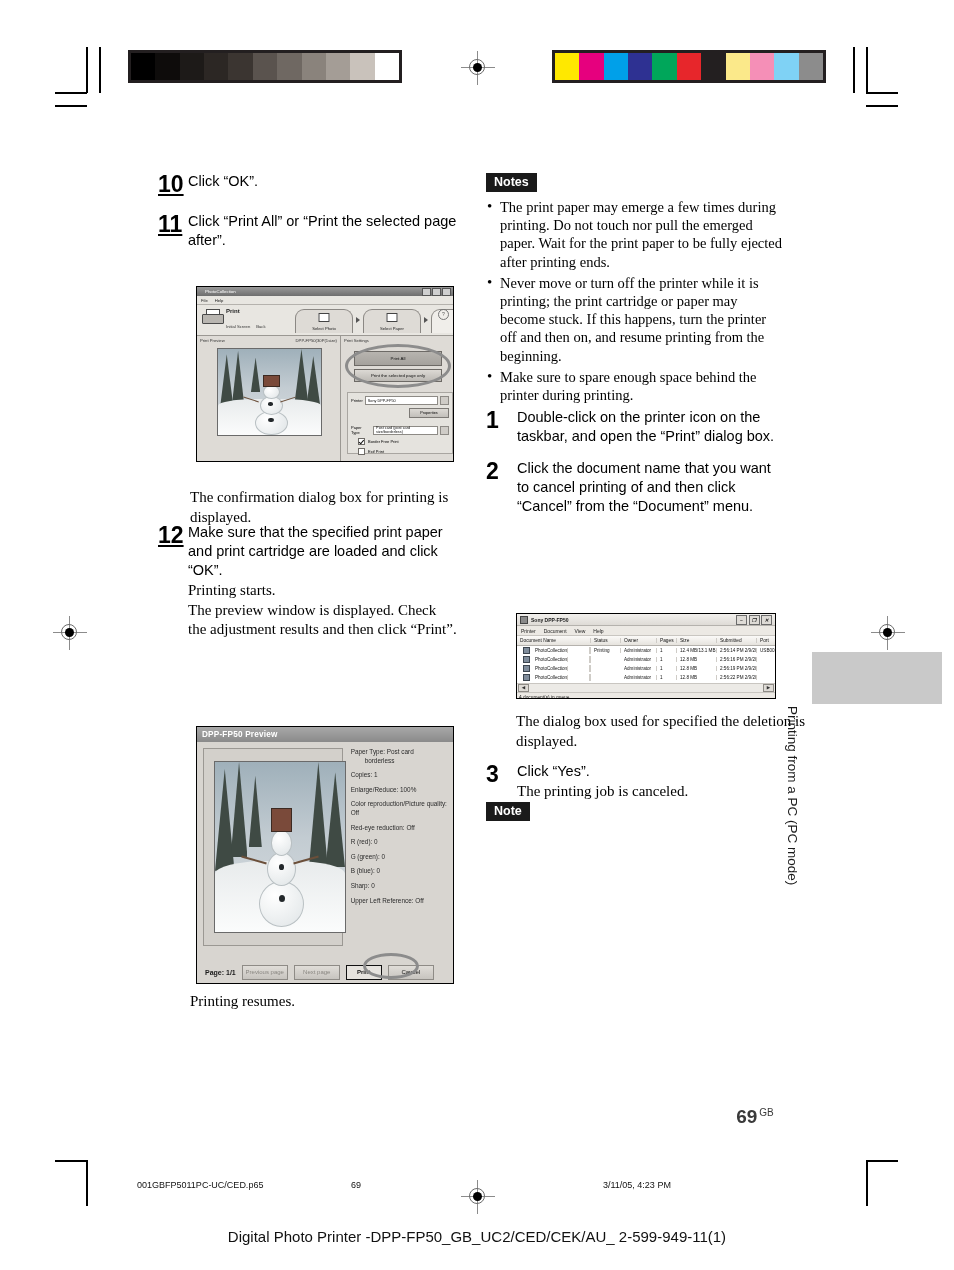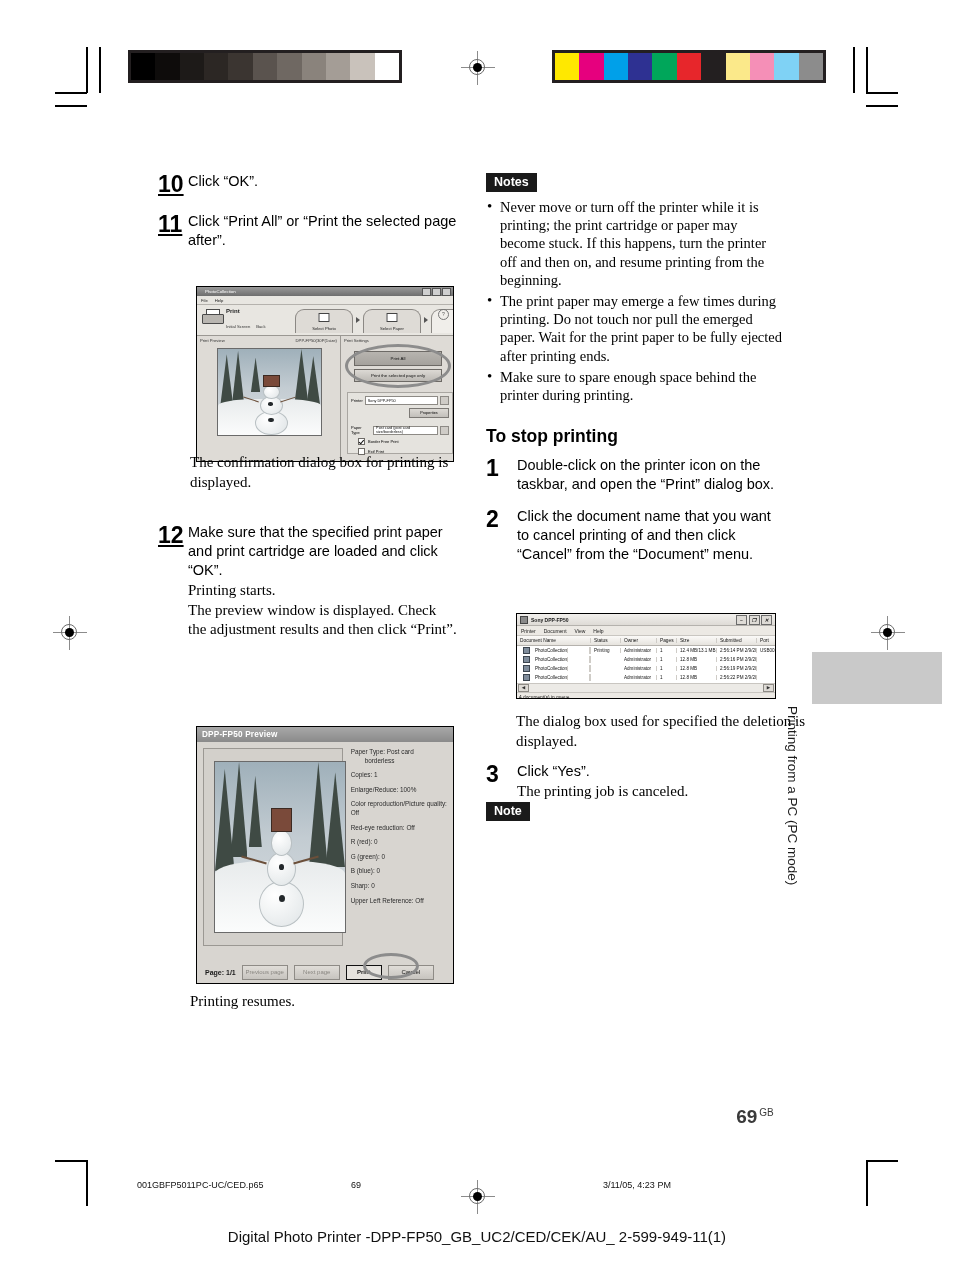--- a/index.html
+++ b/index.html
@@ -708,21 +708,21 @@
 
         <div style="display:flex;gap:3px;align-items:flex-start;">
           <div class="w-pad"></div>
 
         </div>
       </div>
     </div>
   </div>
 </div>
 
-<div style="position:absolute;left:190px;top:453px;width:300px;" class="plain-desc">The confirmation dialog box for printing is displayed.</div>
+<div style="position:absolute;left:190px;top:488px;width:300px;" class="plain-desc">The confirmation dialog box for printing is displayed.</div>
 
 <div style="position:absolute;left:158px;top:523px;width:300px;">
   <div class="step">
     <div class="num w-wide">12</div>
     <div class="body">
       <div class="step-title">Make sure that the specified print paper and print cartridge are loaded and click “OK”.</div>
       <div class="step-desc">Printing starts.</div>
       <div class="step-desc">The preview window is displayed. Check the adjustment results and then click “Print”.</div>
     </div>
   </div>
@@ -777,27 +777,26 @@
     <span class="pv-circle"></span>
   </div>
 </div>
 
 <div style="position:absolute;left:190px;top:992px;width:300px;" class="plain-desc">Printing resumes.</div>
 
 <div id="col-right">
   <div>
     <span class="note-tag">Notes</span>
     <ul class="notes">
+      <li>The print paper may emerge a few times during printing.  Do not touch nor pull the emerged paper.  Wait for the print paper to be fully ejected after printing ends.</li>
       <li>Never move or turn off the printer while it is printing;  the print cartridge or paper may become stuck.  If this happens, turn the printer off and then on, and resume printing from the beginning.</li>
-      <li>The print paper may emerge a few times during printing.  Do not touch nor pull the emerged paper.  Wait for the print paper to be fully ejected after printing ends.</li>
       <li>Make sure to spare enough space behind the printer during printing.</li>
     </ul>
   </div>
 
-  <div class="section-head">To stop printing</div>
 
   <div class="step" style="margin-top:4px;">
     <div class="num w-narrow">1</div>
     <div class="body" style="padding-left:9px;">
       <div class="step-title">Double-click on the printer icon on the taskbar, and open the “Print” dialog box.</div>
     </div>
   </div>
 
   <div class="step" style="margin-top:13px;">
     <div class="num w-narrow">2</div>

